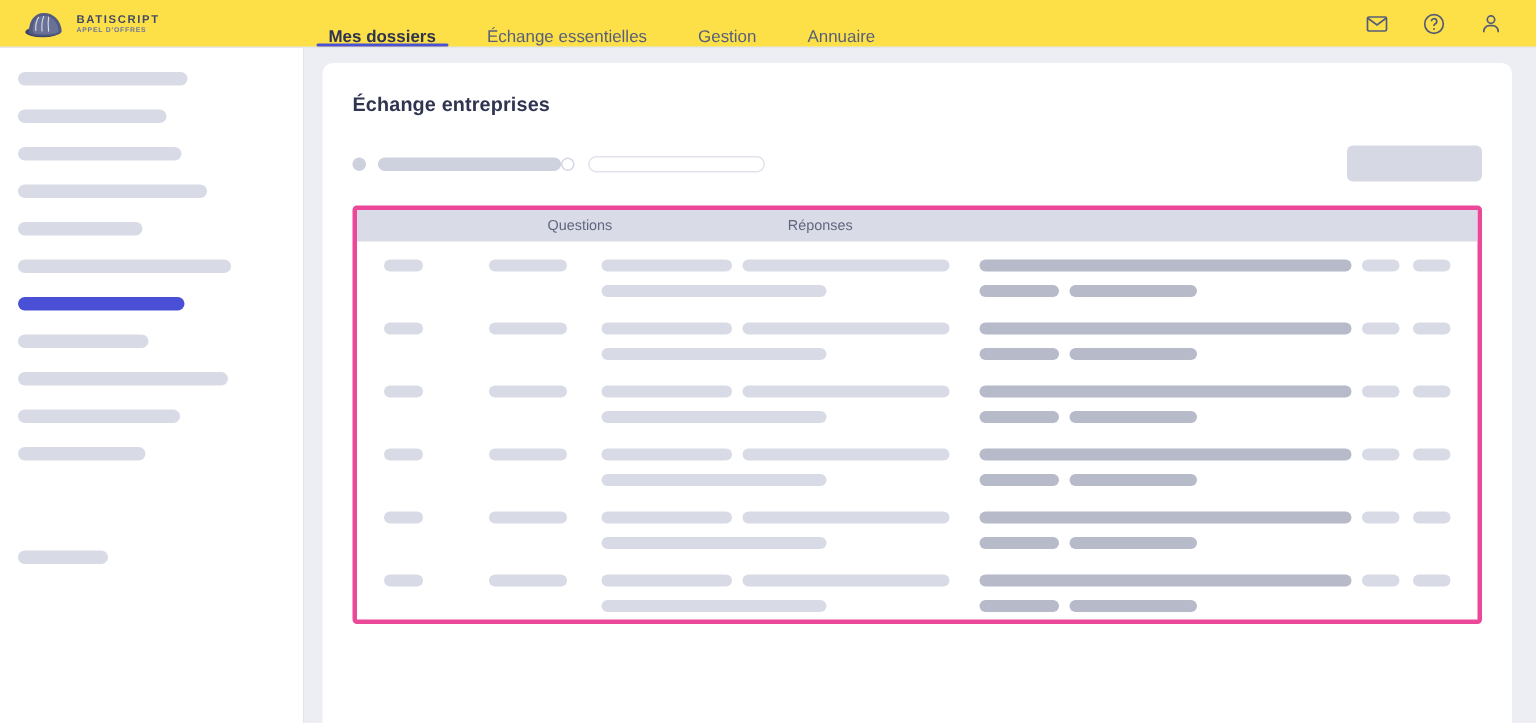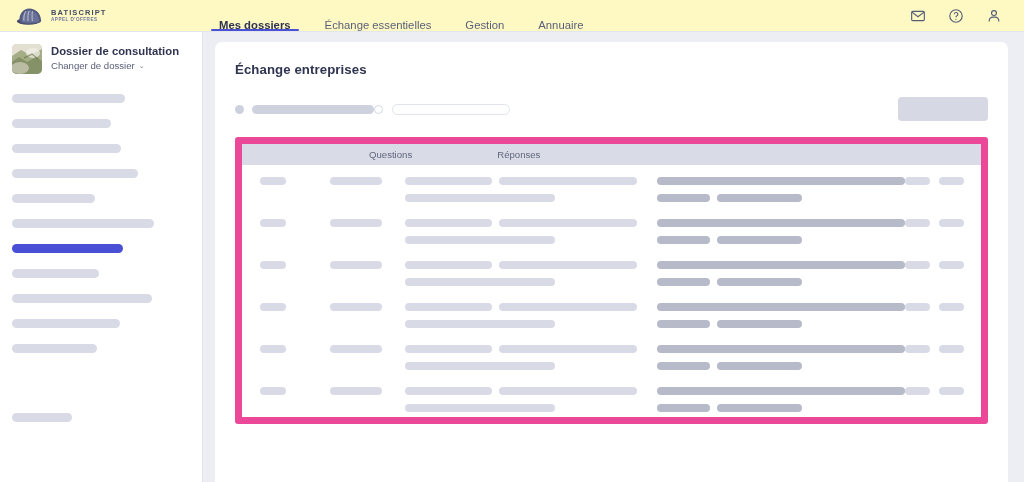--- a/index.html
+++ b/index.html
@@ -15,21 +15,21 @@
     background: #eceef3;
     color: #3b4159;
     -webkit-font-smoothing: antialiased;
   }
 
   .app { width: 1024px; height: 482px; position: relative; }
 
   
   .topbar {
     height: 32px;
-    background: #fef9c3;
+    background: #fde047;
     display: flex;
     align-items: stretch;
     position: relative;
     border-bottom: 1px solid #e4e6ee;
   }
 
   .brand {
     width: 190px;
     display: flex;
     align-items: center;
@@ -206,35 +206,35 @@
   .btn-skel {
     width: 90px; height: 24px;
     border-radius: 4px;
     background: #d6d9e4;
     cursor: pointer;
   }
 
   
   .table {
     margin-top: 17px;
-    border: 7px solid #ec4899;
+    border: 3px solid #ec4899;
     border-radius: 3px;
     overflow: hidden;
     background: #ffffff;
   }
   .thead {
     background: #d9dce6;
     height: 21px;
     display: flex;
     align-items: center;
     font-size: 9.6px;
     color: #60667f;
   }
   .th-q { margin-left: 127px; }
-  .th-r { margin-left: 85px; }
+  .th-r { margin-left: 117px; }
 
   .trow {
     display: flex;
     align-items: flex-start;
     height: 42px;
     padding-top: 12px;
   }
   .col-a { width: 58px; margin-left: 18px; flex: none; }
   .col-b { width: 56px; margin-left: 12px; flex: none; }
   .col-q { width: 232px; margin-left: 19px; flex: none; }
@@ -296,39 +296,20 @@
         <circle cx="12" cy="7.6" r="3.7"></circle>
         <path d="M4.8 20.2 v-1.1 a5.4 5.4 0 0 1 5.4 -5.4 h3.6 a5.4 5.4 0 0 1 5.4 5.4 v1.1"></path>
       </svg>
     </div>
   </div>
 
   <div class="body-wrap">
 
     <div class="sidebar">
 
-      <div class="folder-head">
-        <div class="folder-thumb">
-          <svg viewBox="0 0 30 30">
-            <rect width="30" height="30" fill="#e3e0d2"></rect>
-            <path d="M0 12 L9 6 L18 11 L30 5 L30 30 L0 30 Z" fill="#9aa37a" opacity="0.85"></path>
-            <path d="M0 18 L7 13 L15 18 L24 13 L30 17 L30 30 L0 30 Z" fill="#7d8a5e" opacity="0.8"></path>
-            <ellipse cx="21" cy="9" rx="7" ry="5" fill="#f2f0e8" opacity="0.7"></ellipse>
-            <ellipse cx="8" cy="24" rx="9" ry="6" fill="#dedbcd" opacity="0.6"></ellipse>
-            <path d="M12 14 L20 10 L26 15" stroke="#5f6b42" stroke-width="1.4" fill="none" opacity="0.55"></path>
-          </svg>
-        </div>
-        <div class="folder-meta">
-          <div class="folder-title">Dossier de consultation</div>
-          <div class="folder-switch">
-            <span>Changer de dossier</span>
-            <span class="caret">⌄</span>
-          </div>
-        </div>
-      </div>
 
       <div class="skel-list">
         <div class="skel" style="width:113px"></div>
         <div class="skel" style="width:99px"></div>
         <div class="skel" style="width:109px"></div>
         <div class="skel" style="width:126px"></div>
         <div class="skel" style="width:83px"></div>
         <div class="skel" style="width:142px"></div>
         <div class="skel active" style="width:111px"></div>
         <div class="skel" style="width:87px"></div>

